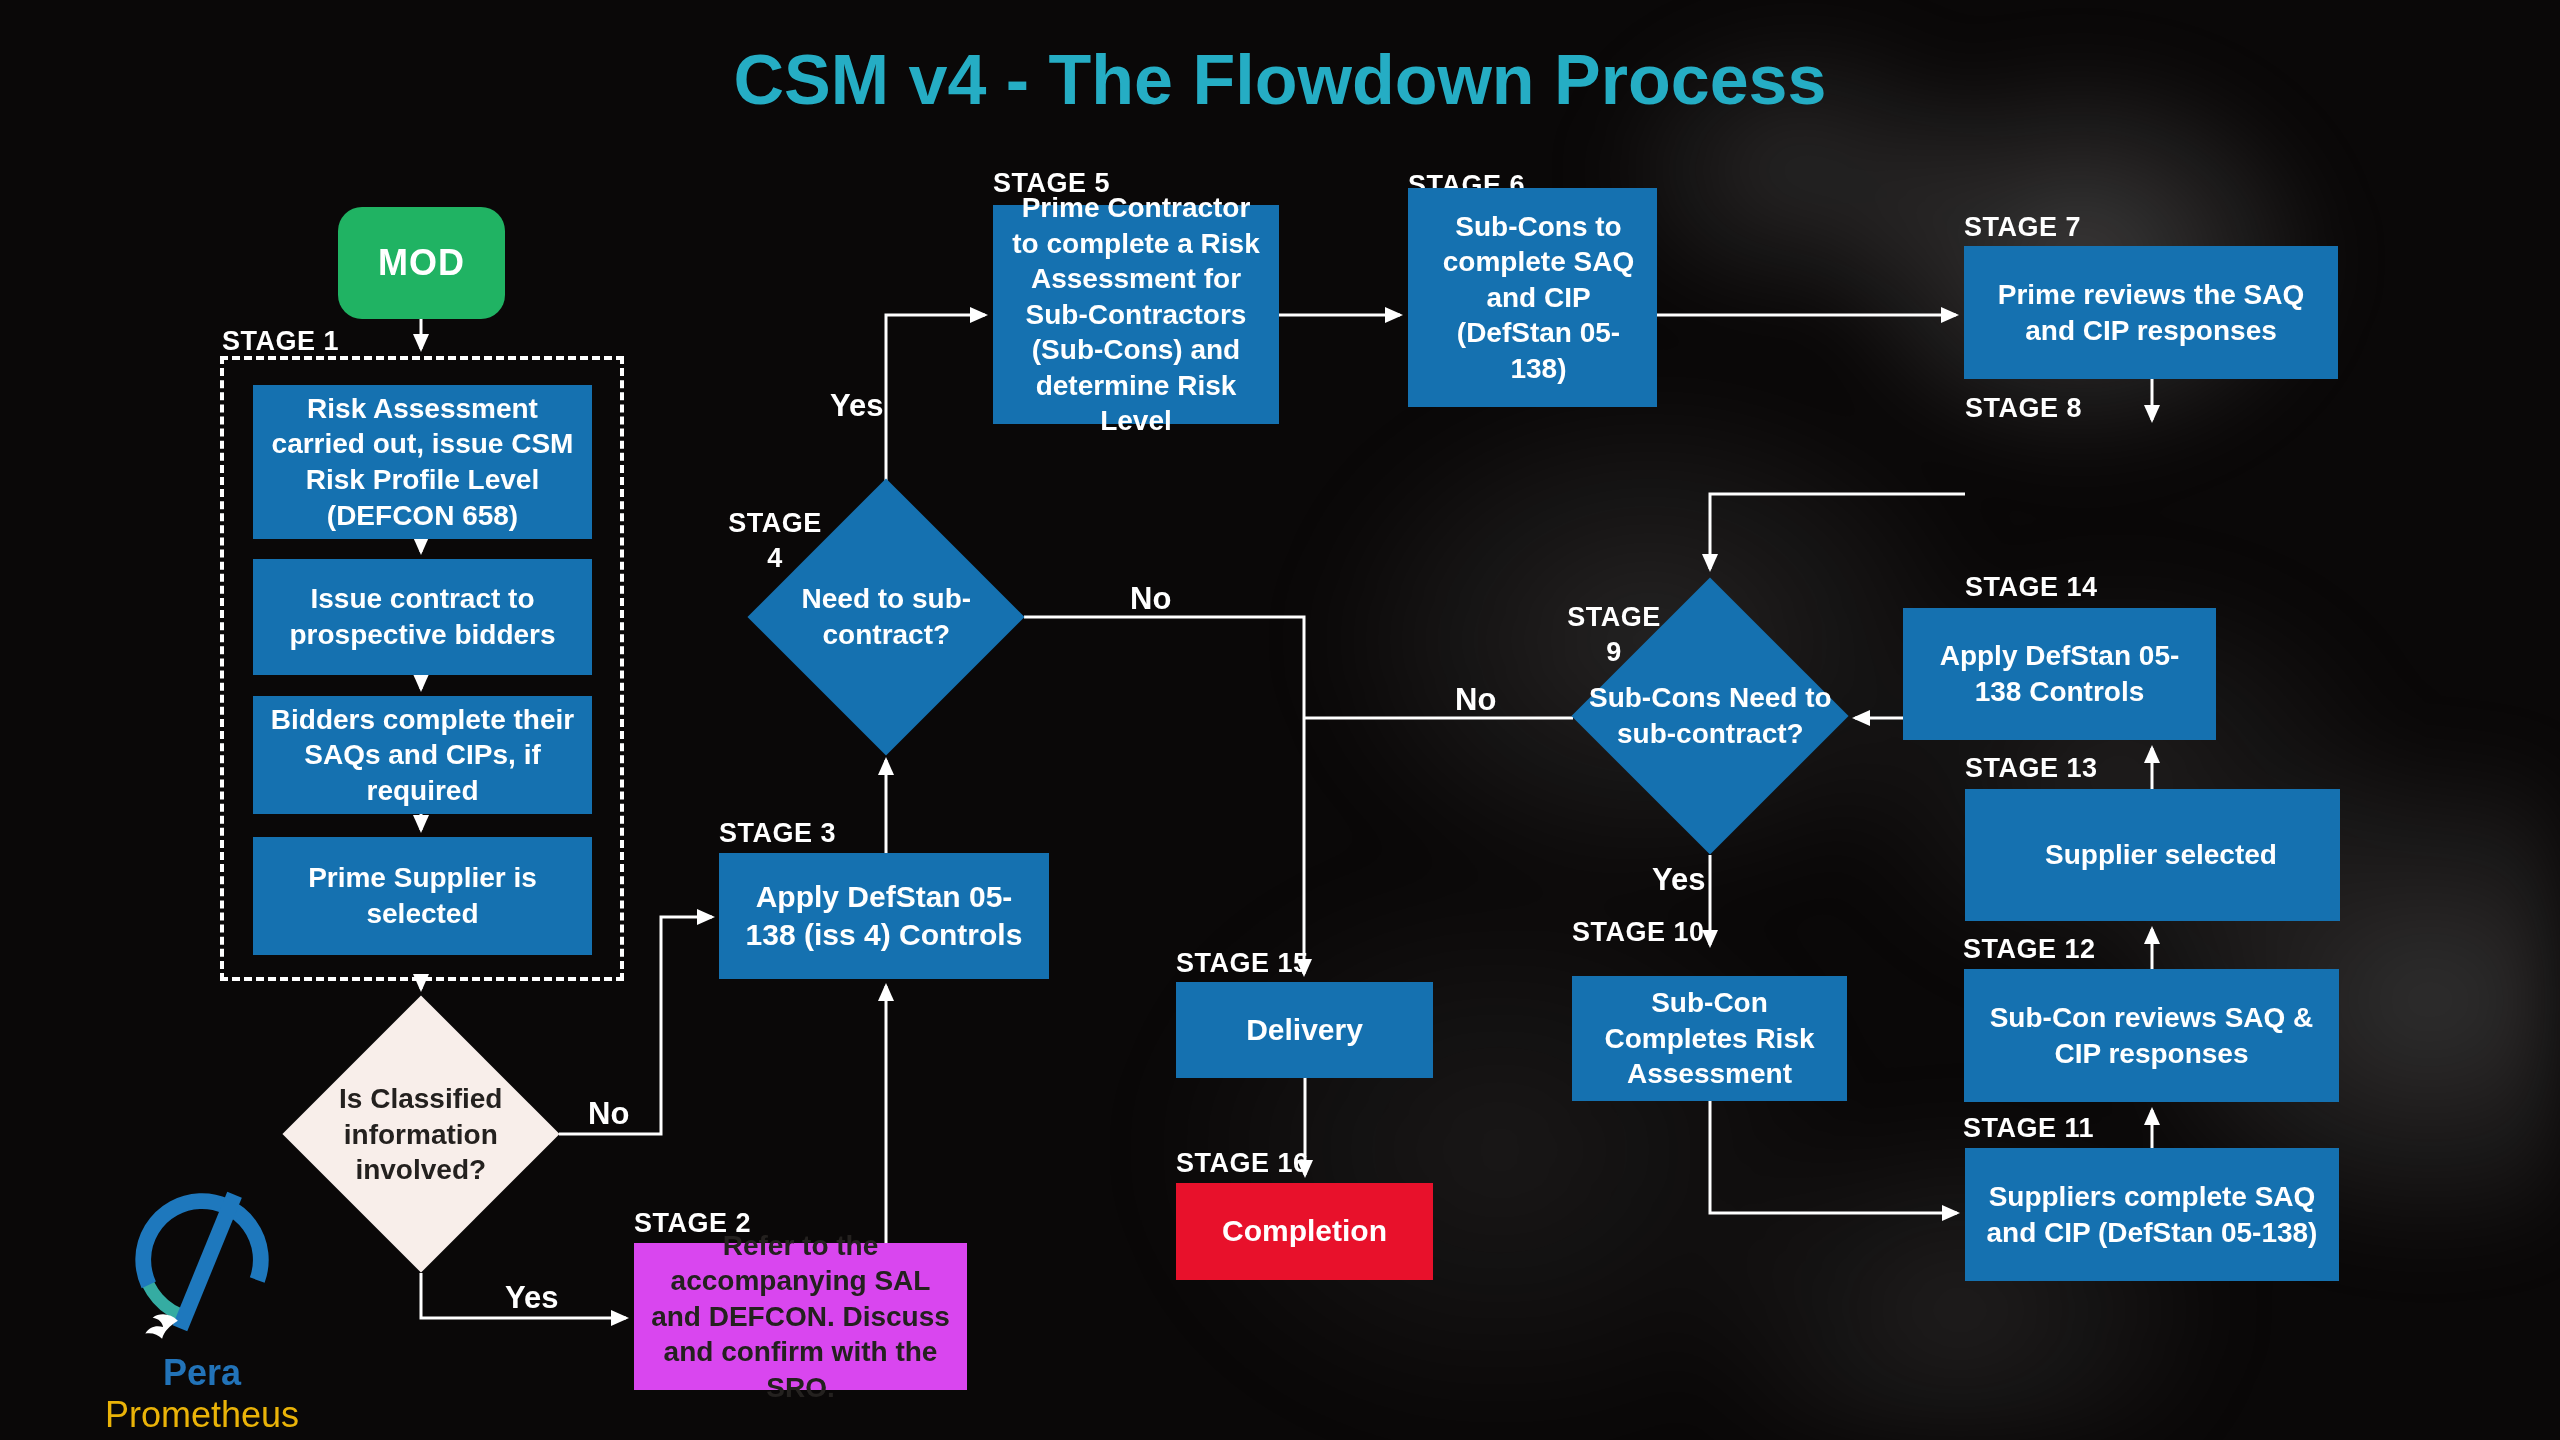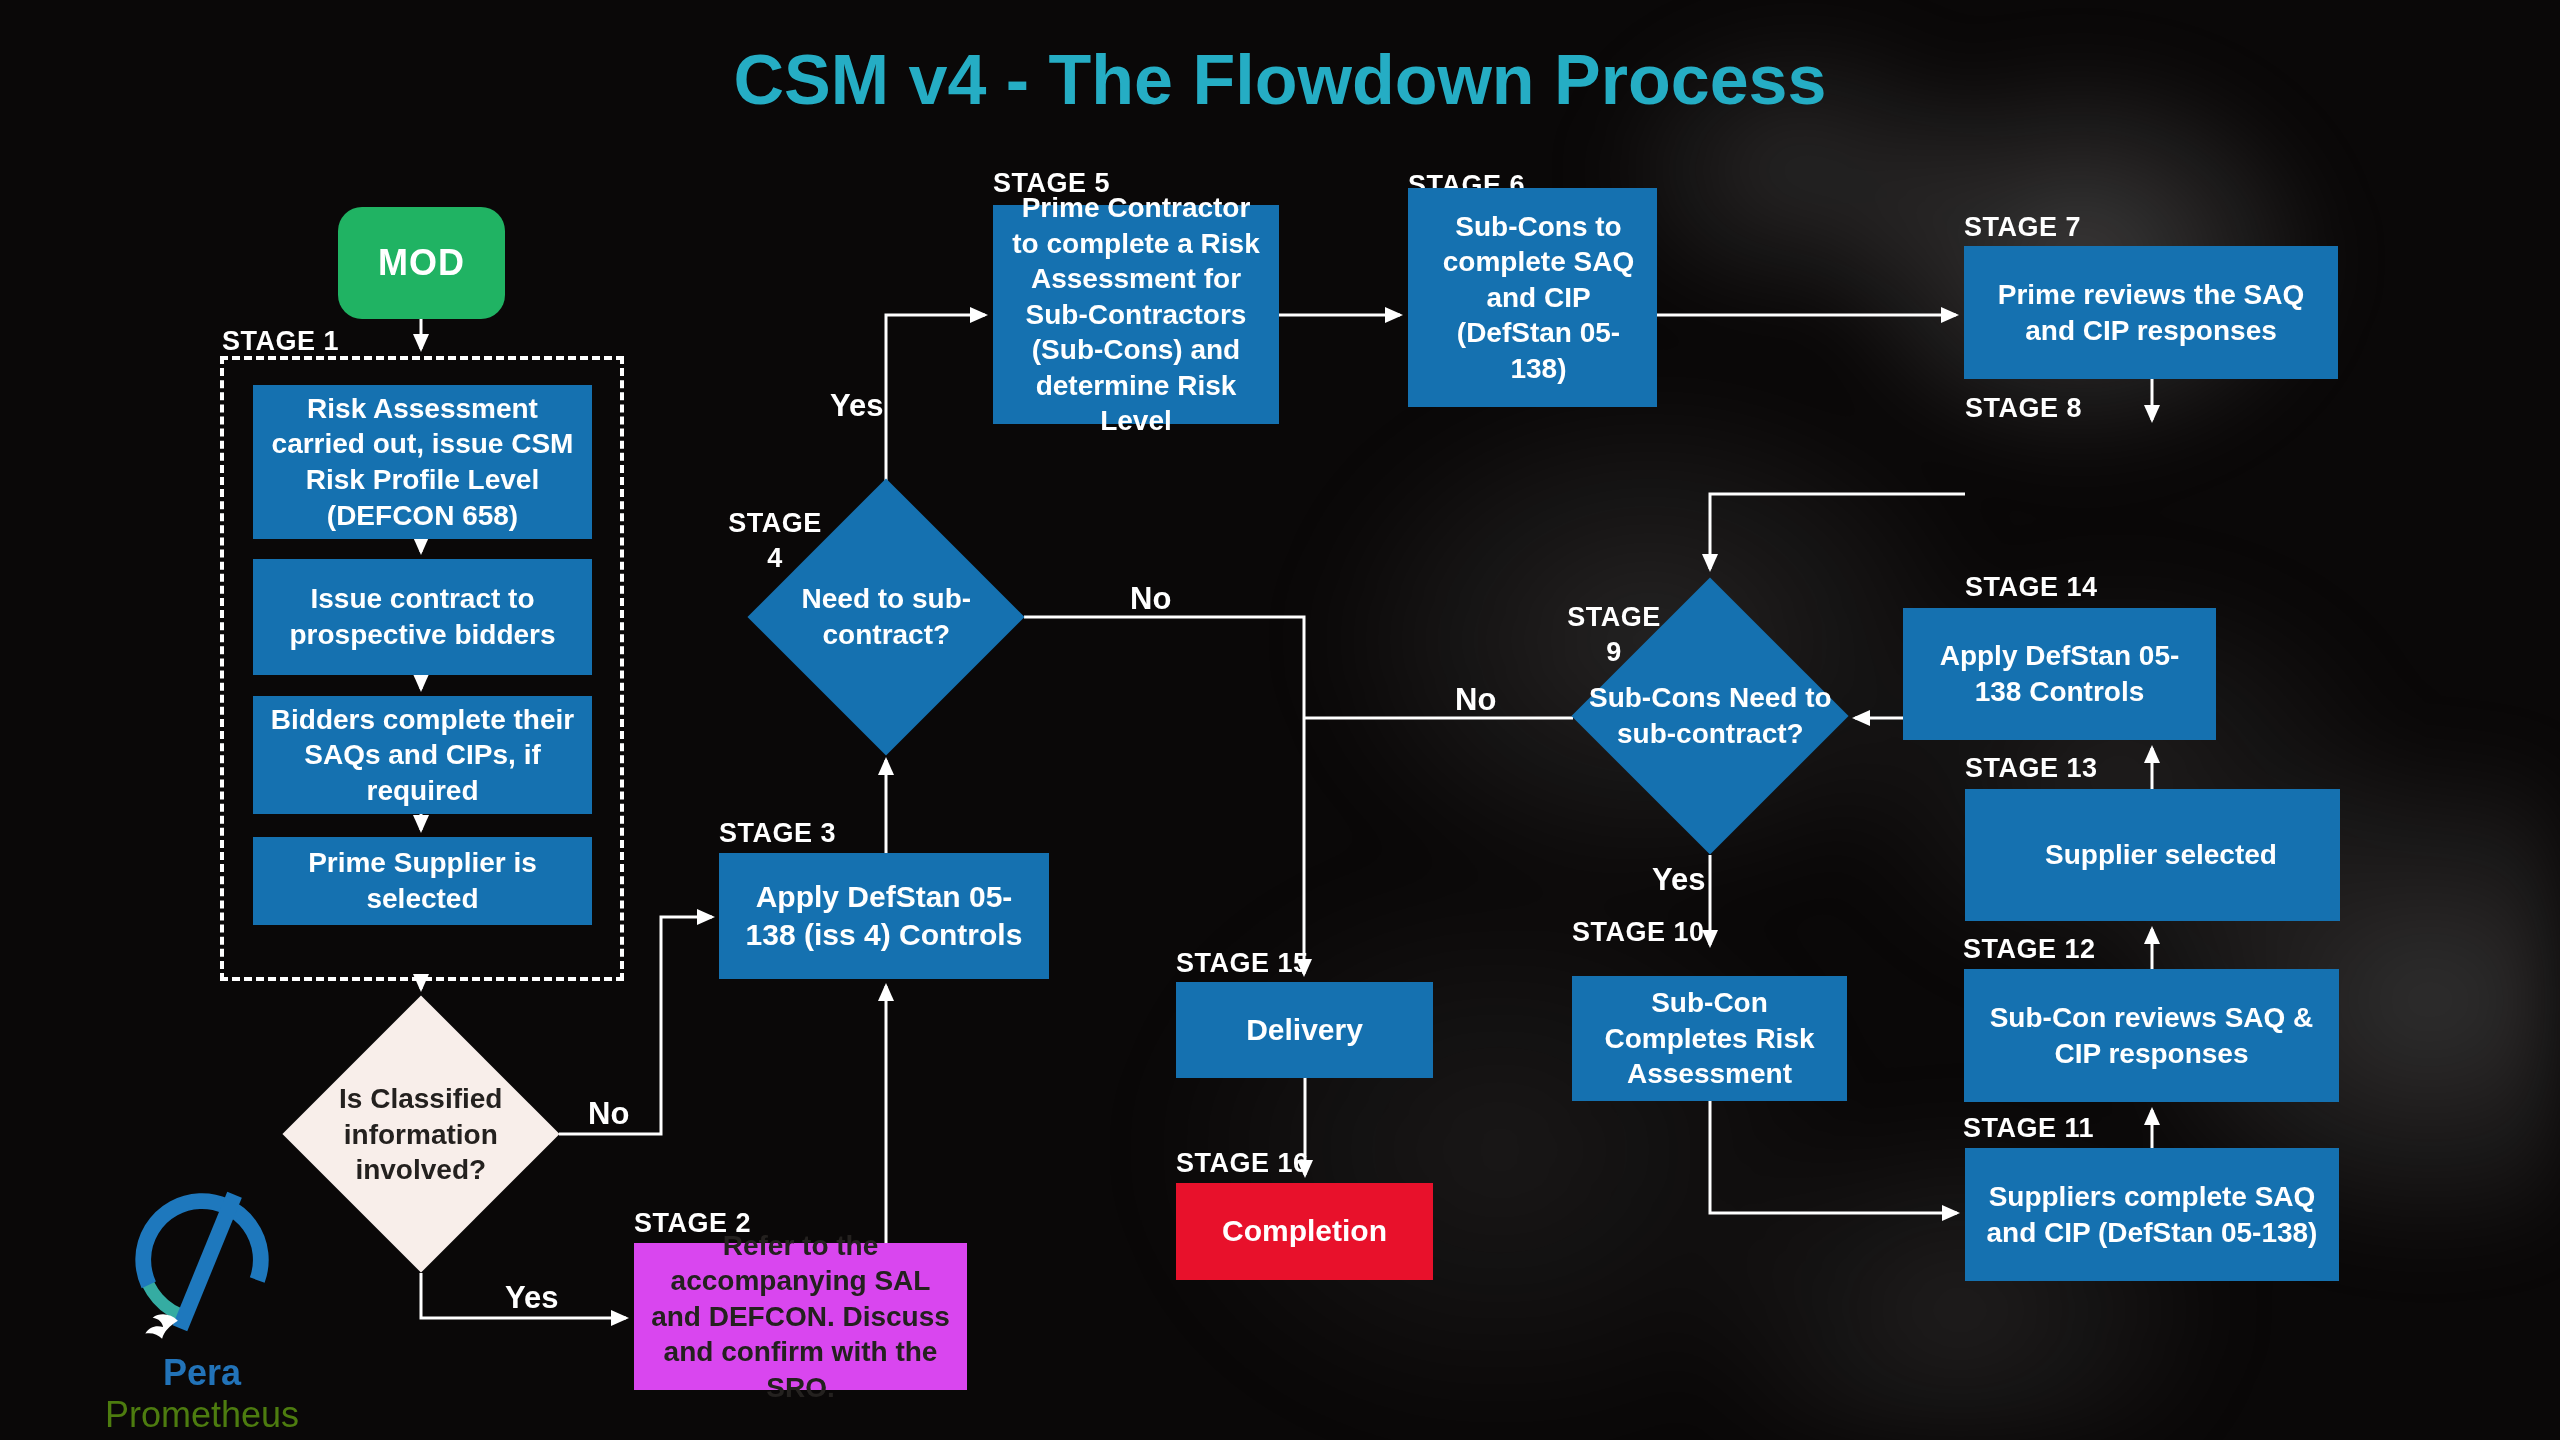--- a/index.html
+++ b/index.html
@@ -31,21 +31,21 @@
   .diamond{position:absolute;z-index:3;width:196px;height:196px;transform:rotate(45deg);
            display:flex;align-items:center;justify-content:center;}
   .diamond>span{transform:rotate(-45deg);flex:none;width:250px;text-align:center;
                 font-size:28px;line-height:1.27;font-weight:600;}
   .diamond.cream>span{color:#24211f;}
   .diamond.blue>span{color:#fff;}
   .elabel{position:absolute;z-index:3;color:#fff;font-size:31px;font-weight:bold;}
   .logo{position:absolute;z-index:3;left:62px;top:1178px;width:280px;text-align:center;}
   .logo-name{font-size:36px;margin-top:2px;}
   .logo-name .b{font-weight:bold;color:#2273b8;}
-  .logo-name .r{font-weight:normal;color:#4d7c0f;}
+  .logo-name .r{font-weight:normal;color:#eab308;}
 </style>
 </head>
 <body>
 
 <div id="canvas">
   <div class="bg"></div>
 
   <h1 class="title">CSM v4 - The Flowdown Process</h1>
 
   <svg class="edges" width="2560" height="1440">
@@ -81,21 +81,21 @@
     </g>
   </svg>
 
   <div class="node green" style="left:338px;top:207px;width:167px;height:112px;">MOD</div>
 
   <div class="stage-label" style="left:222px;top:326px;">STAGE 1</div>
   <div class="dashed" style="left:220px;top:356px;width:404px;height:625px;"></div>
   <div class="node blue fs28" style="left:253px;top:385px;width:339px;height:154px;">Risk Assessment carried out, issue CSM Risk Profile Level (DEFCON 658)</div>
   <div class="node blue fs28" style="left:253px;top:559px;width:339px;height:116px;">Issue contract to prospective bidders</div>
   <div class="node blue fs28" style="left:253px;top:696px;width:339px;height:118px;">Bidders complete their SAQs and CIPs, if required</div>
-  <div class="node blue fs28" style="left:253px;top:837px;width:339px;height:88px;">Prime Supplier is selected</div>
+  <div class="node blue fs28" style="left:253px;top:837px;width:339px;height:118px;">Prime Supplier is selected</div>
 
   <div class="diamond cream node" style="left:323px;top:1036px;background:#f8eeea;">
     <span>Is Classified information involved?</span>
   </div>
   <div class="elabel" style="left:588px;top:1096px;">No</div>
   <div class="elabel" style="left:505px;top:1280px;">Yes</div>
 
   <div class="stage-label" style="left:634px;top:1208px;">STAGE 2</div>
   <div class="node cream fs28" style="left:634px;top:1243px;width:333px;height:147px;font-weight:600;">Refer to the accompanying SAL and DEFCON. Discuss and confirm with the SRO.</div>
 

